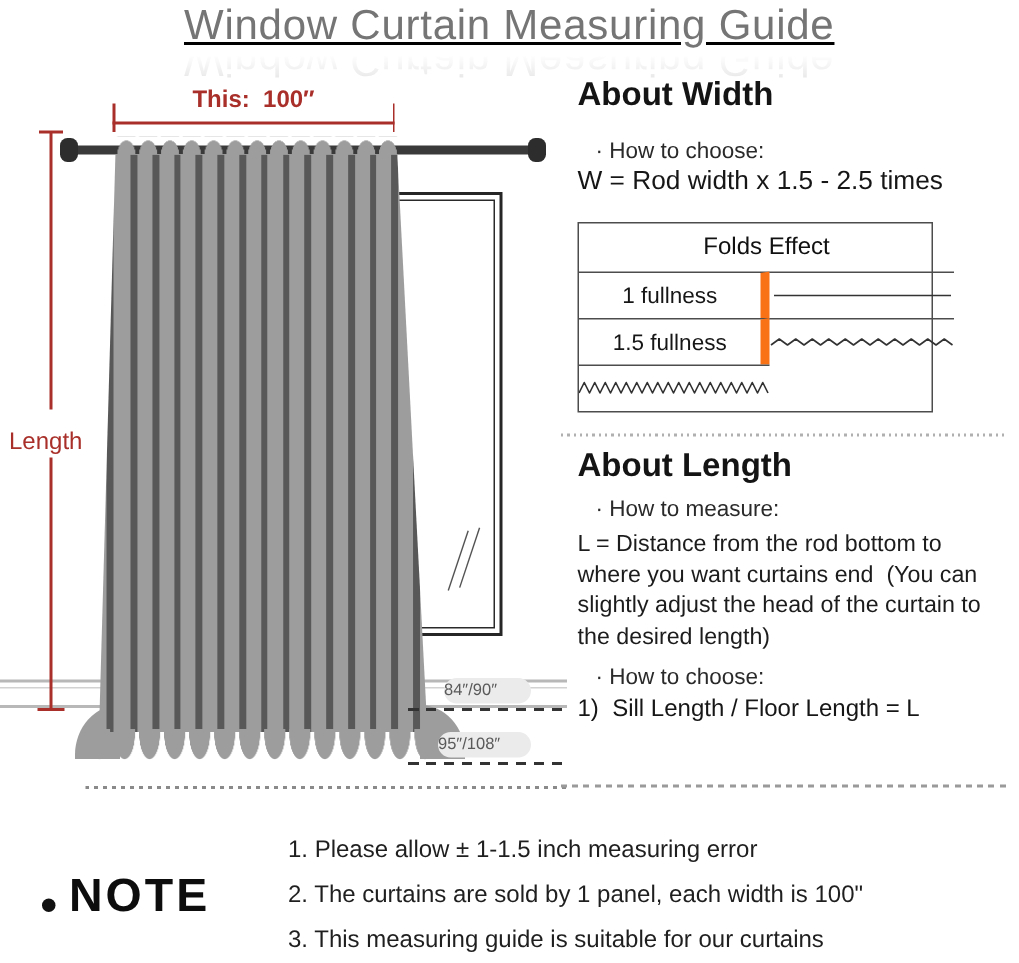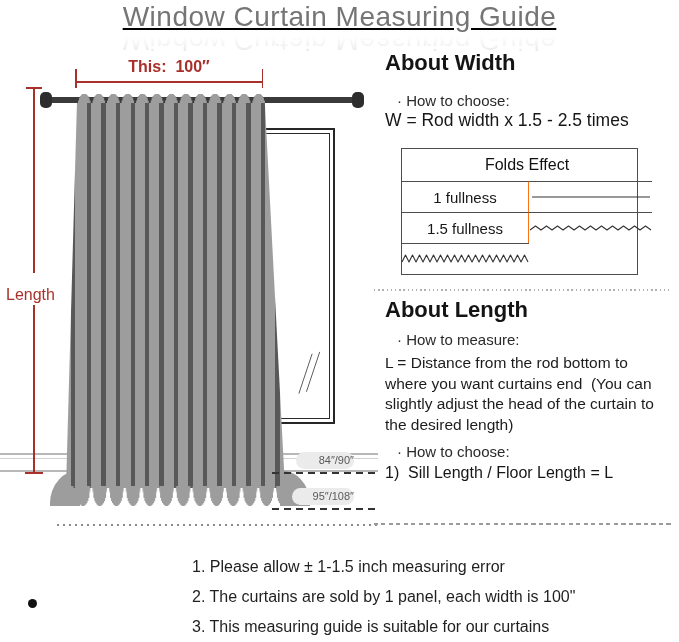--- a/index.html
+++ b/index.html
@@ -42,21 +42,21 @@
   .flare.right{left:280px;border-top-right-radius:100% 92%;}
 
   .sill-line{left:0;height:1.5px;width:378px;z-index:1;}
   .sill-1{top:453px;background:#b8b8b8;} .sill-2{top:458px;height:1px;background:#d2d2d2;} .sill-3{top:470px;background:#b8b8b8;}
 
   .meas-dash{height:2.4px;width:106px;left:272px;z-index:6;
     background:repeating-linear-gradient(90deg,#333 0 7px,transparent 7px 12px);}
   .dash-sill{top:472px;} .dash-floor{top:508px;}
 
   .badge{z-index:7;background:var(--badge-bg,#ebebeb);border-radius:9px;color:#5a5a5a;
-    font-size:11px;line-height:17px;text-align:right;height:17px;}
+    font-size:11px;line-height:17px;text-align:left;height:17px;}
   .badge-sill{left:296px;top:452px;width:58px;}
   .badge-floor{left:292px;top:488px;width:62px;}
 
   .floor-dotted{left:57px;top:524px;width:322px;height:1.5px;z-index:1;
     background:repeating-linear-gradient(90deg,#8a8a8a 0 2.5px,transparent 2.5px 6px);}
 
   
   .red{background:var(--accent-red,#a9302a);z-index:5;}
   .w-line{left:75px;top:81px;width:188px;height:1.6px;}
   .w-tick{top:69px;width:1.6px;height:19px;} .w-tick.l{left:75px;} .w-tick.r{left:261.5px;}
@@ -74,24 +74,24 @@
   .formula{left:385px;top:110px;font-size:17.5px;color:#161616;z-index:4;}
   .measure-par{left:385px;top:353px;width:296px;font-size:15.5px;line-height:20.5px;color:#1c1c1c;white-space:pre-wrap;z-index:4;}
   .option{left:385px;font-size:16px;color:#161616;white-space:pre;z-index:4;}
   .opt-0{top:464px;} .opt-1{top:488px;}
 
   .sep{left:374px;width:298px;z-index:4;}
   .sep-dotted{top:289px;height:2px;background:repeating-linear-gradient(90deg,#b0b0b0 0 1.5px,transparent 1.5px 4.2px);}
   .sep-dashed{top:523px;height:1.6px;background:repeating-linear-gradient(90deg,#9a9a9a 0 4px,transparent 4px 7.5px);}
 
   .folds-table{left:385px;top:148px;width:237px;display:grid;grid-template-columns:127px 1fr;
-    border:1px solid #4d4d4d;background:#fff;z-index:4;margin-left:16px;}
+    border:1px solid #4d4d4d;background:#fff;z-index:4;}
   .ft-header{grid-column:1/3;text-align:center;font-size:16px;color:#111;height:32px;line-height:32px;}
   .ft-cell{border-top:1px solid #4d4d4d;height:31px;}
-  .ft-label{text-align:center;font-size:15px;color:#161616;line-height:31px;border-right:1px solid #f97316;}
+  .ft-label{text-align:center;font-size:15px;color:#161616;line-height:31px;border-right:6px solid #f97316;}
   .ft-pattern{display:flex;align-items:center;justify-content:center;}
 
   
   .note-dot{left:28px;top:599px;width:9px;height:9px;border-radius:50%;background:#111;z-index:4;}
   .note-word{left:46px;top:579px;font-size:31px;font-weight:600;letter-spacing:2px;color:#0d0d0d;z-index:4;}
   .note-item{left:192px;font-size:16px;color:var(--text-dark,#1f1f1f);z-index:4;}
   .ni-0{top:558px;} .ni-1{top:588px;} .ni-2{top:618px;}
 </style>
 </head>
 <body>
@@ -177,17 +177,18 @@
   <div class="abs measure-par">L = Distance from the rod bottom to
 where you want curtains end  (You can
 slightly adjust the head of the curtain to
 the desired length)</div>
   <div class="abs sub al-choose">· How to choose:</div>
   <div class="abs option opt-0">1)  Sill Length / Floor Length = L</div>
 
   <div class="abs sep sep-dashed"></div>
 
   <div class="abs note-dot"></div>
+  <div class="abs note-word">NOTE</div>
   <div class="abs note-item ni-0">1. Please allow ± 1-1.5 inch measuring error</div>
   <div class="abs note-item ni-1">2. The curtains are sold by 1 panel, each width is 100"</div>
   <div class="abs note-item ni-2">3. This measuring guide is suitable for our curtains</div>
 
 </div>
 
 </body></html>

